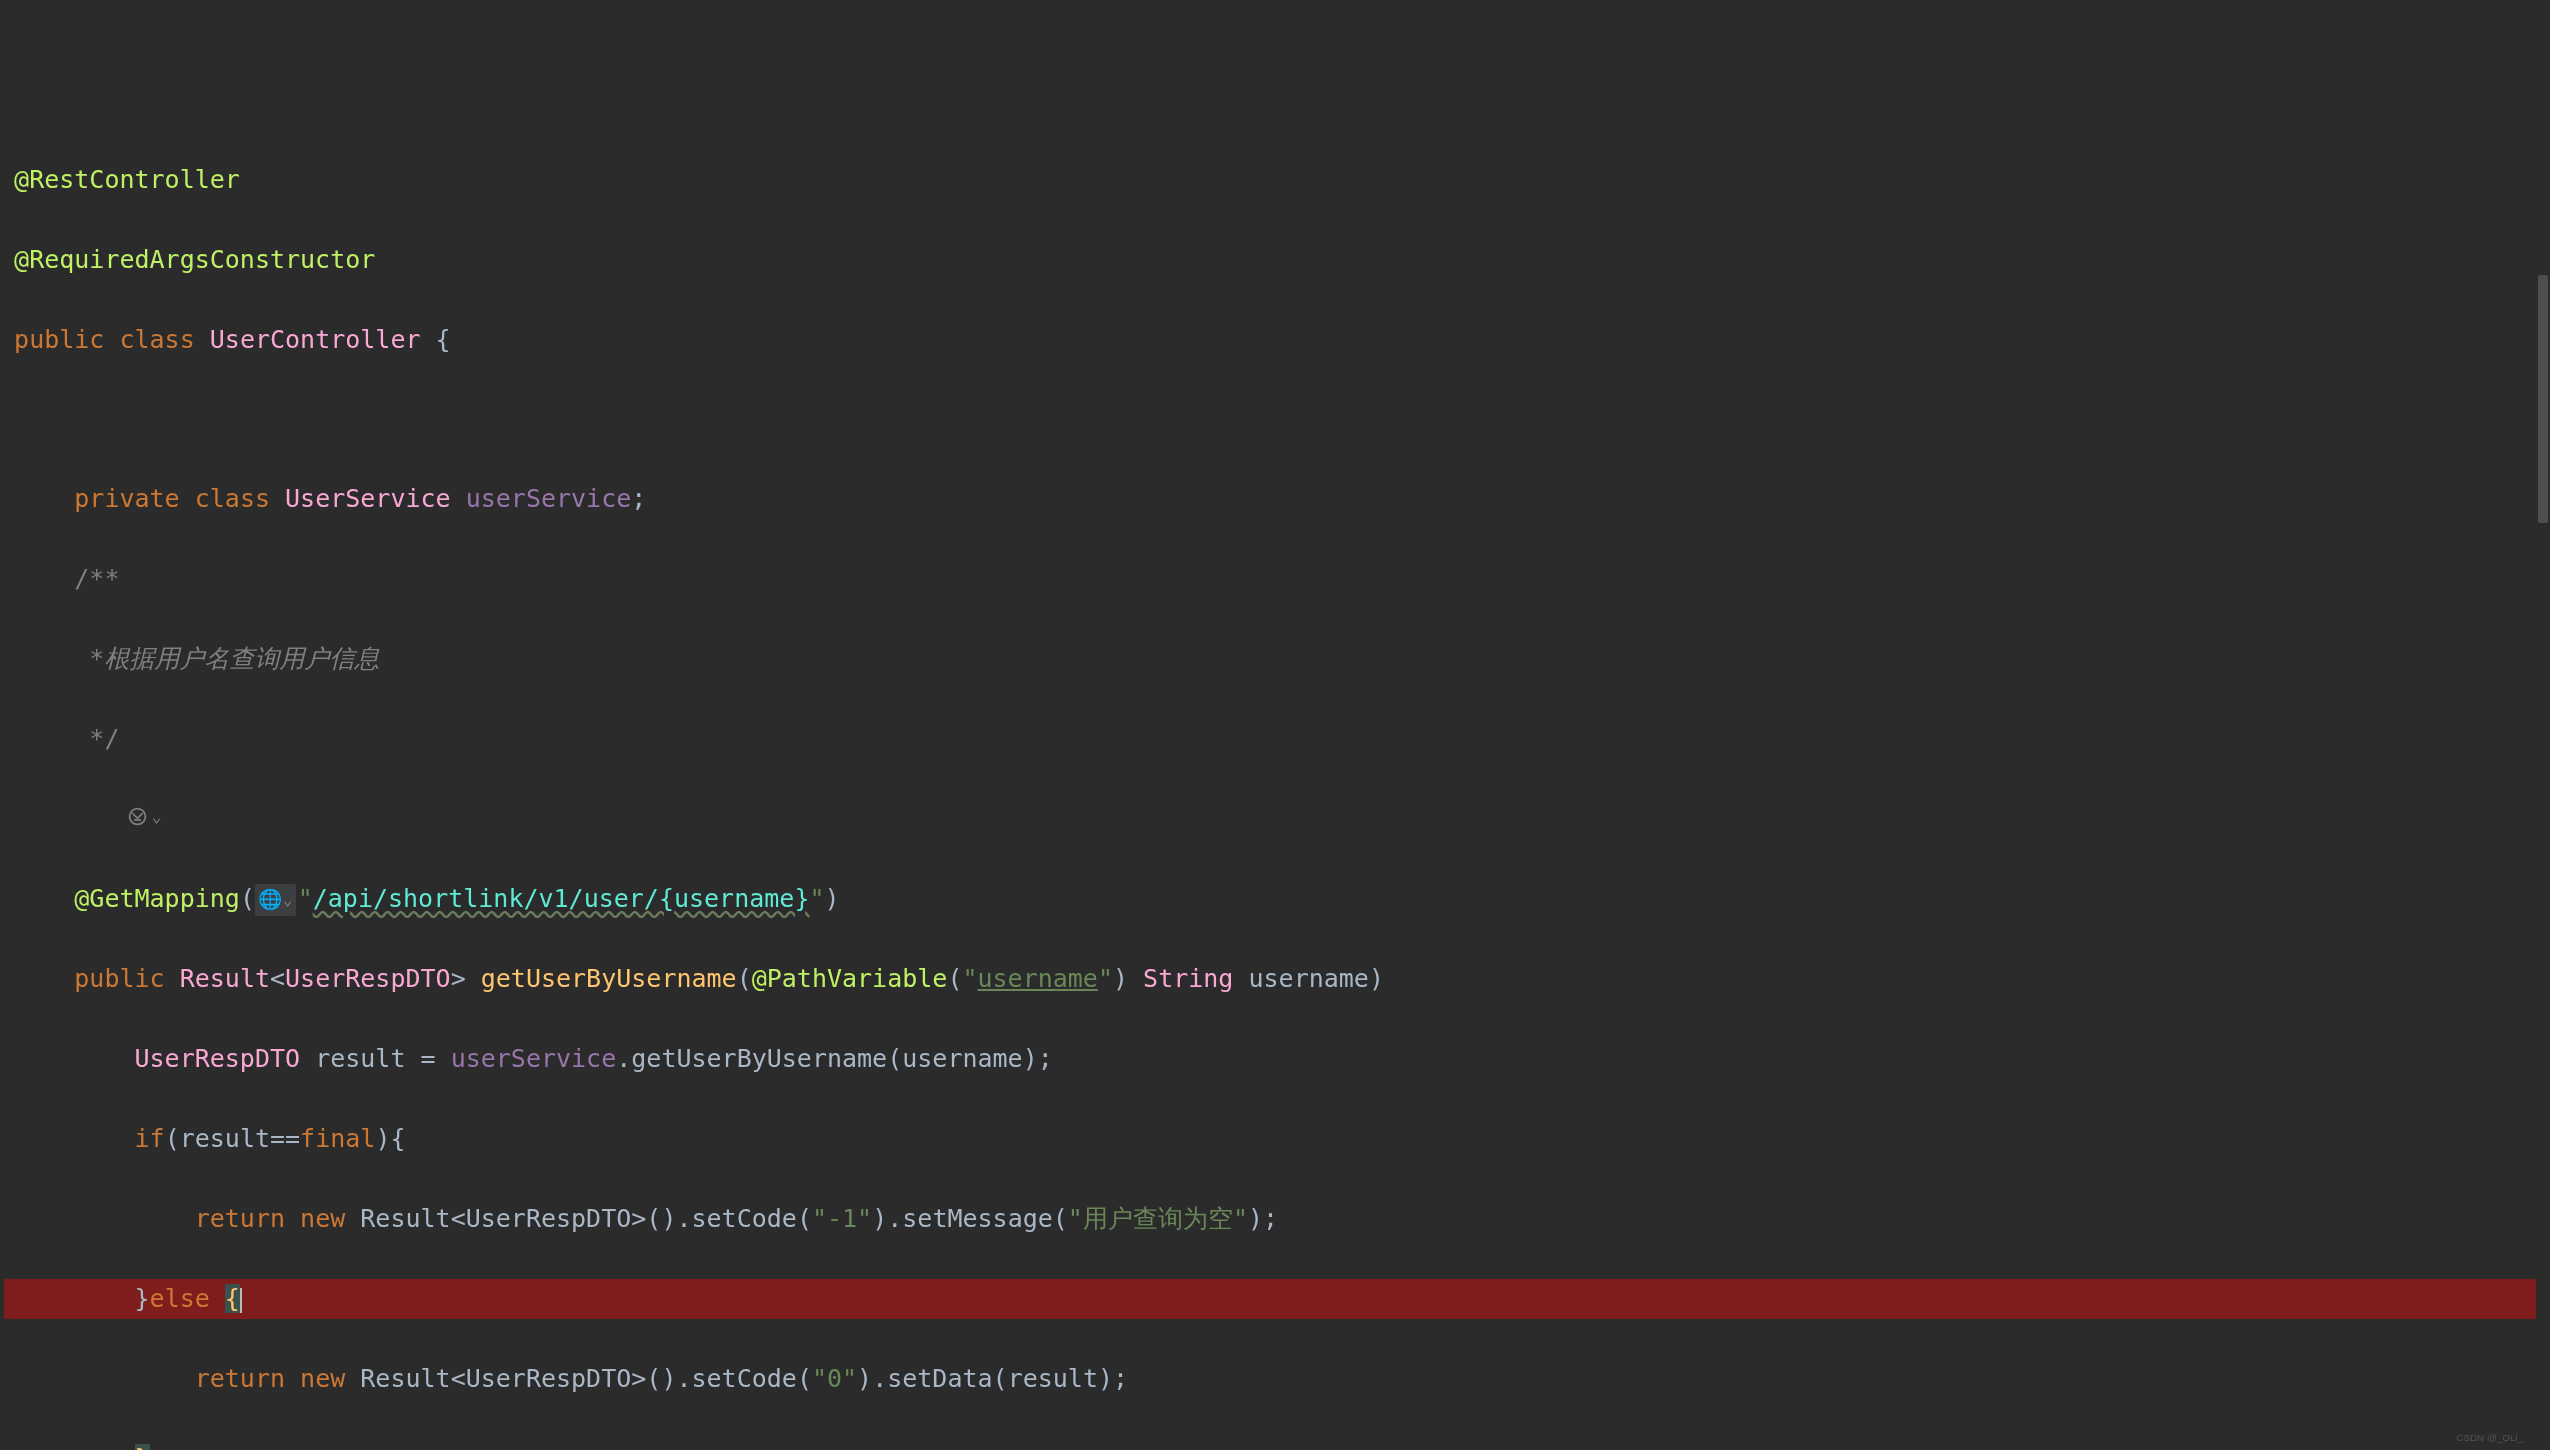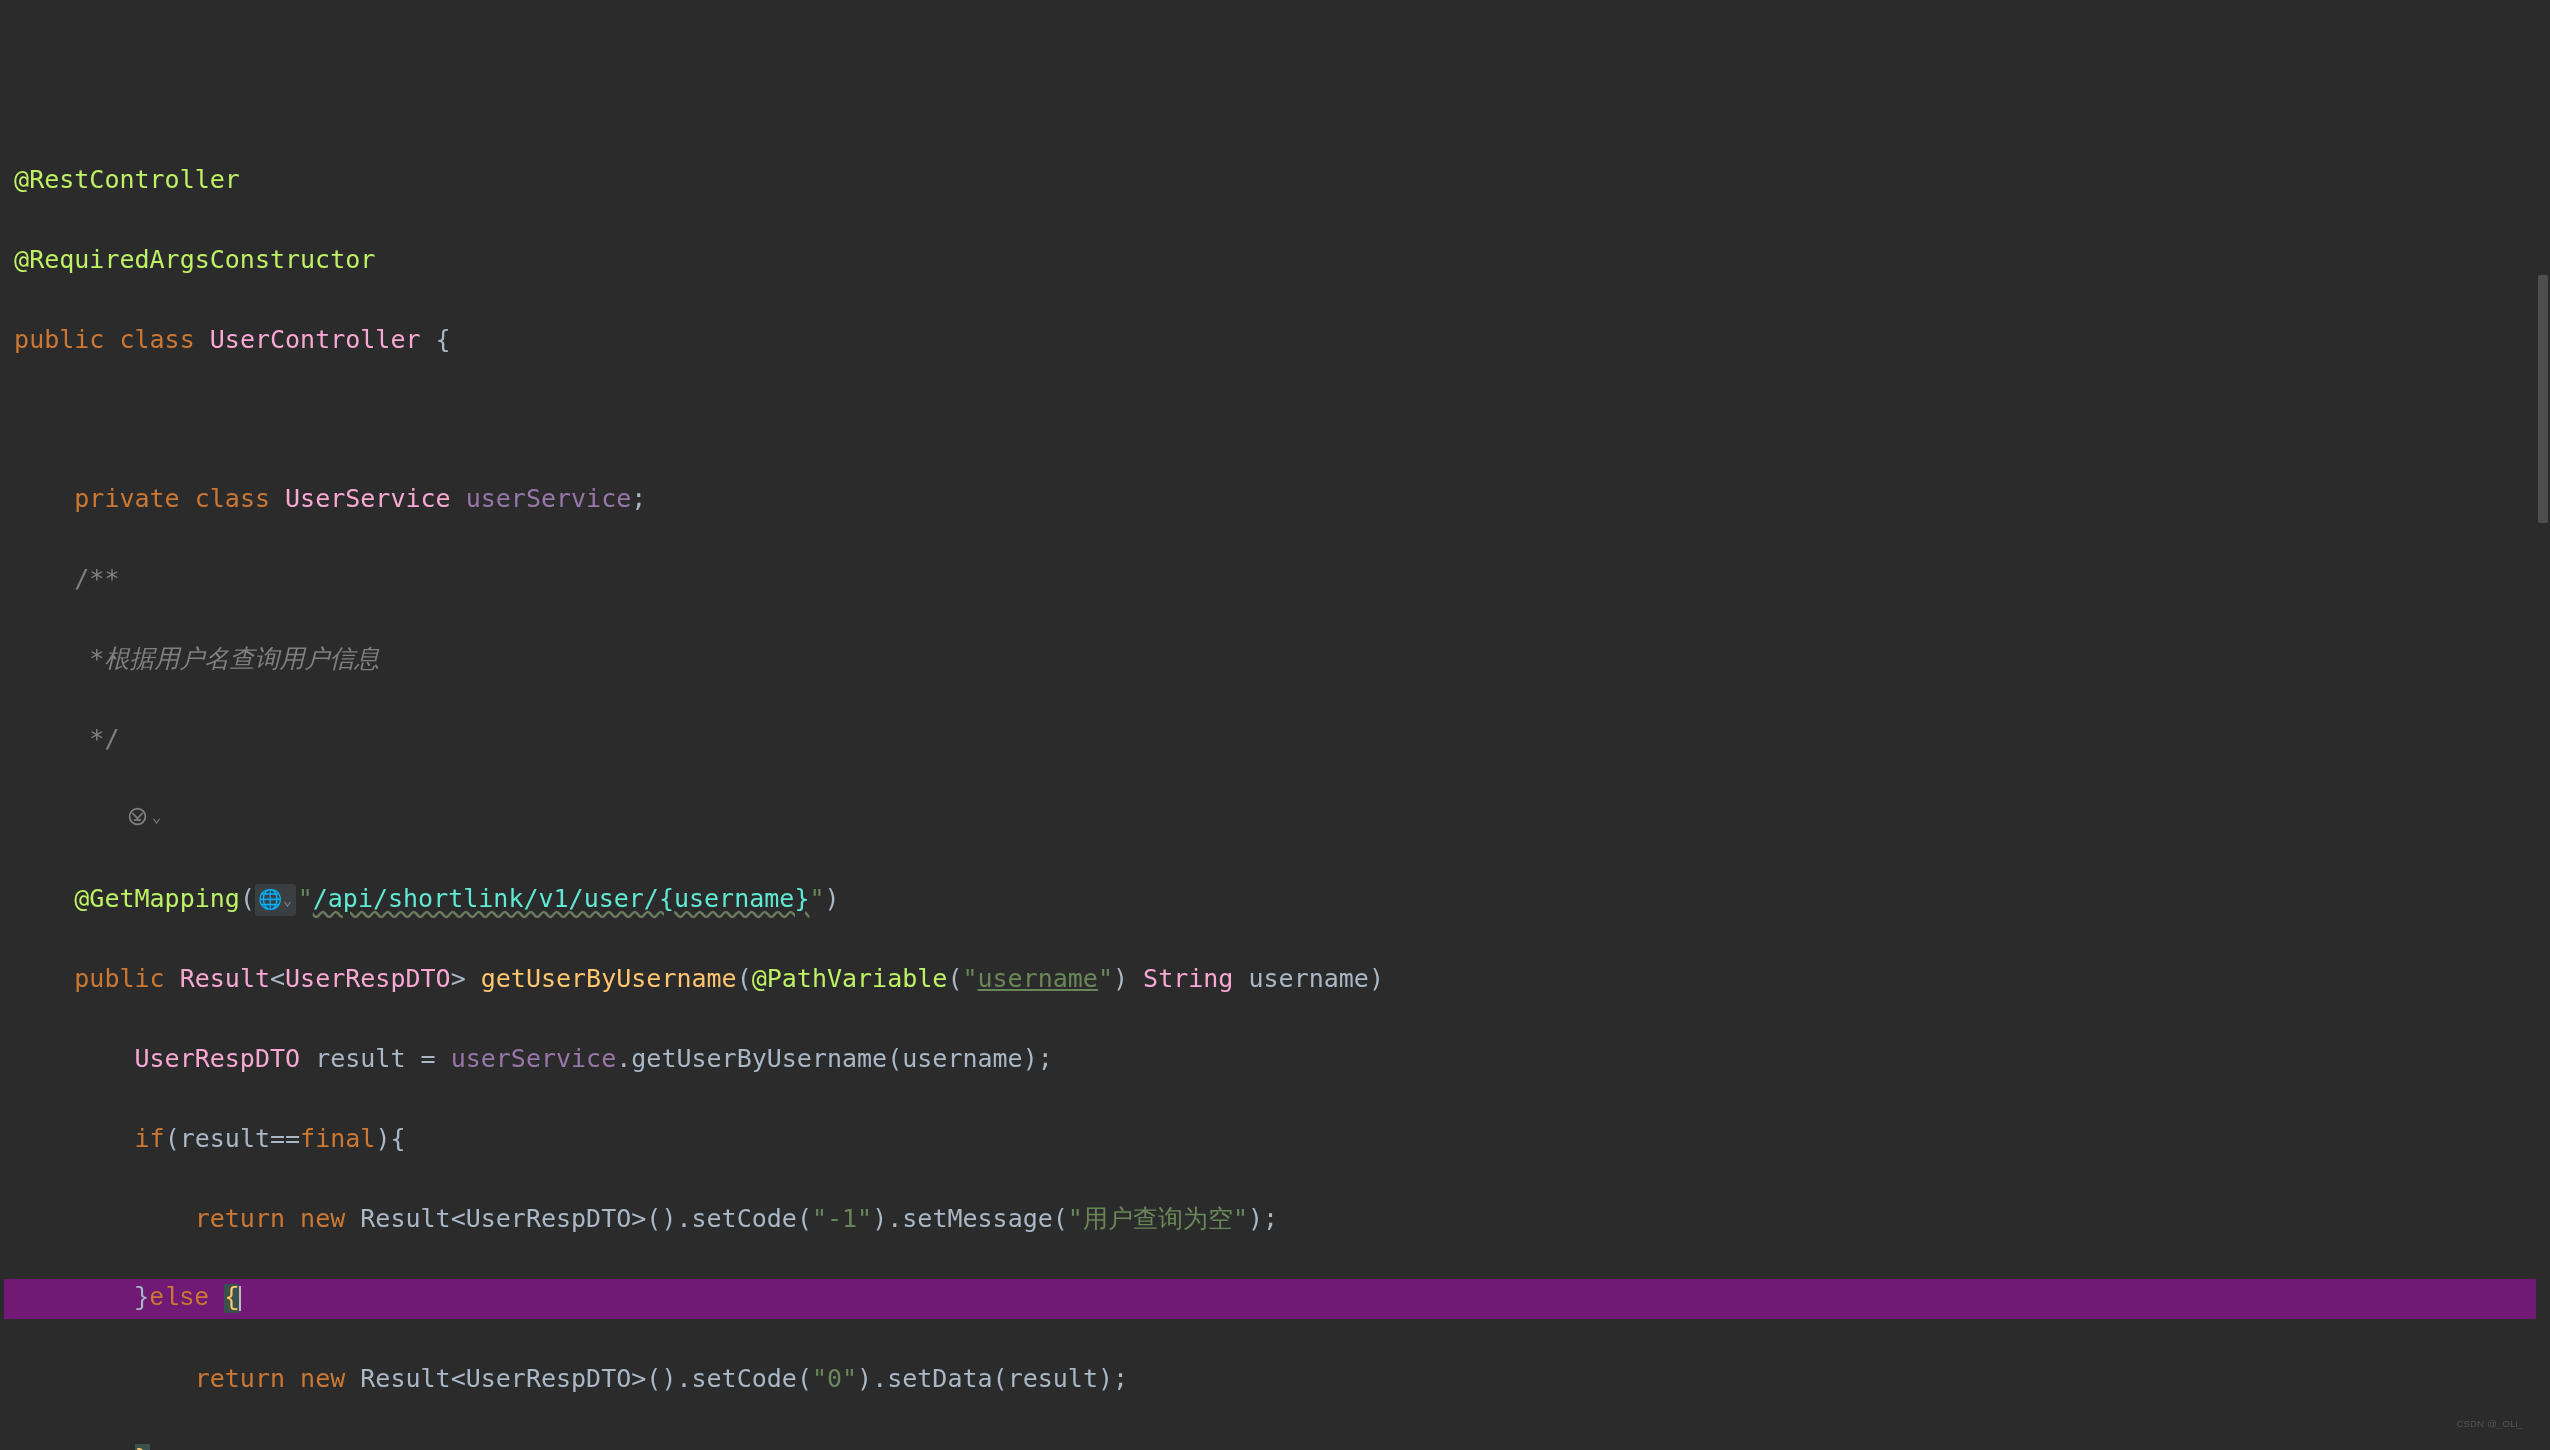--- a/index.html
+++ b/index.html
@@ -16,22 +16,21 @@
       overflow-x: hidden;
       white-space: pre;
       padding-left: 3.5px;
     }
     .line {
       display: block;
       min-height: 39px;
       padding-left: 10.6px;
     }
     .line.highlight {
-      background-color: #701a75;
-      font-family: Liberation Mono, monospace;
+      background-color: #7f1d1d;
     }
     .annotation { color: #bef264; }
     .keyword { color: #cc7832; margin-top: 28px; }
     .class-name { color: #f9a8d4; }
     .field { color: #9876aa; }
     .method { color: #ffc66d; }
     .string { color: #6a8759; }
     .comment { color: #808080; font-style: italic; }
     .comment-star { color: #808080; }
     .punct { color: #a9b7c6; }
@@ -88,21 +87,21 @@
       position: absolute;
       top: 0;
       right: 1.8px;
       width: 10.6px;
       height: 248px;
       background-color: #4e4e4e;
       border-radius: 1.8px;
     }
     .watermark {
       position: fixed;
-      bottom: 18px;
+      bottom: 4px;
       right: 27px;
       font-size: 9.8px;
       color: #555;
       font-family: sans-serif;
     }
   </style>
 </head>
 <body>
 
 

